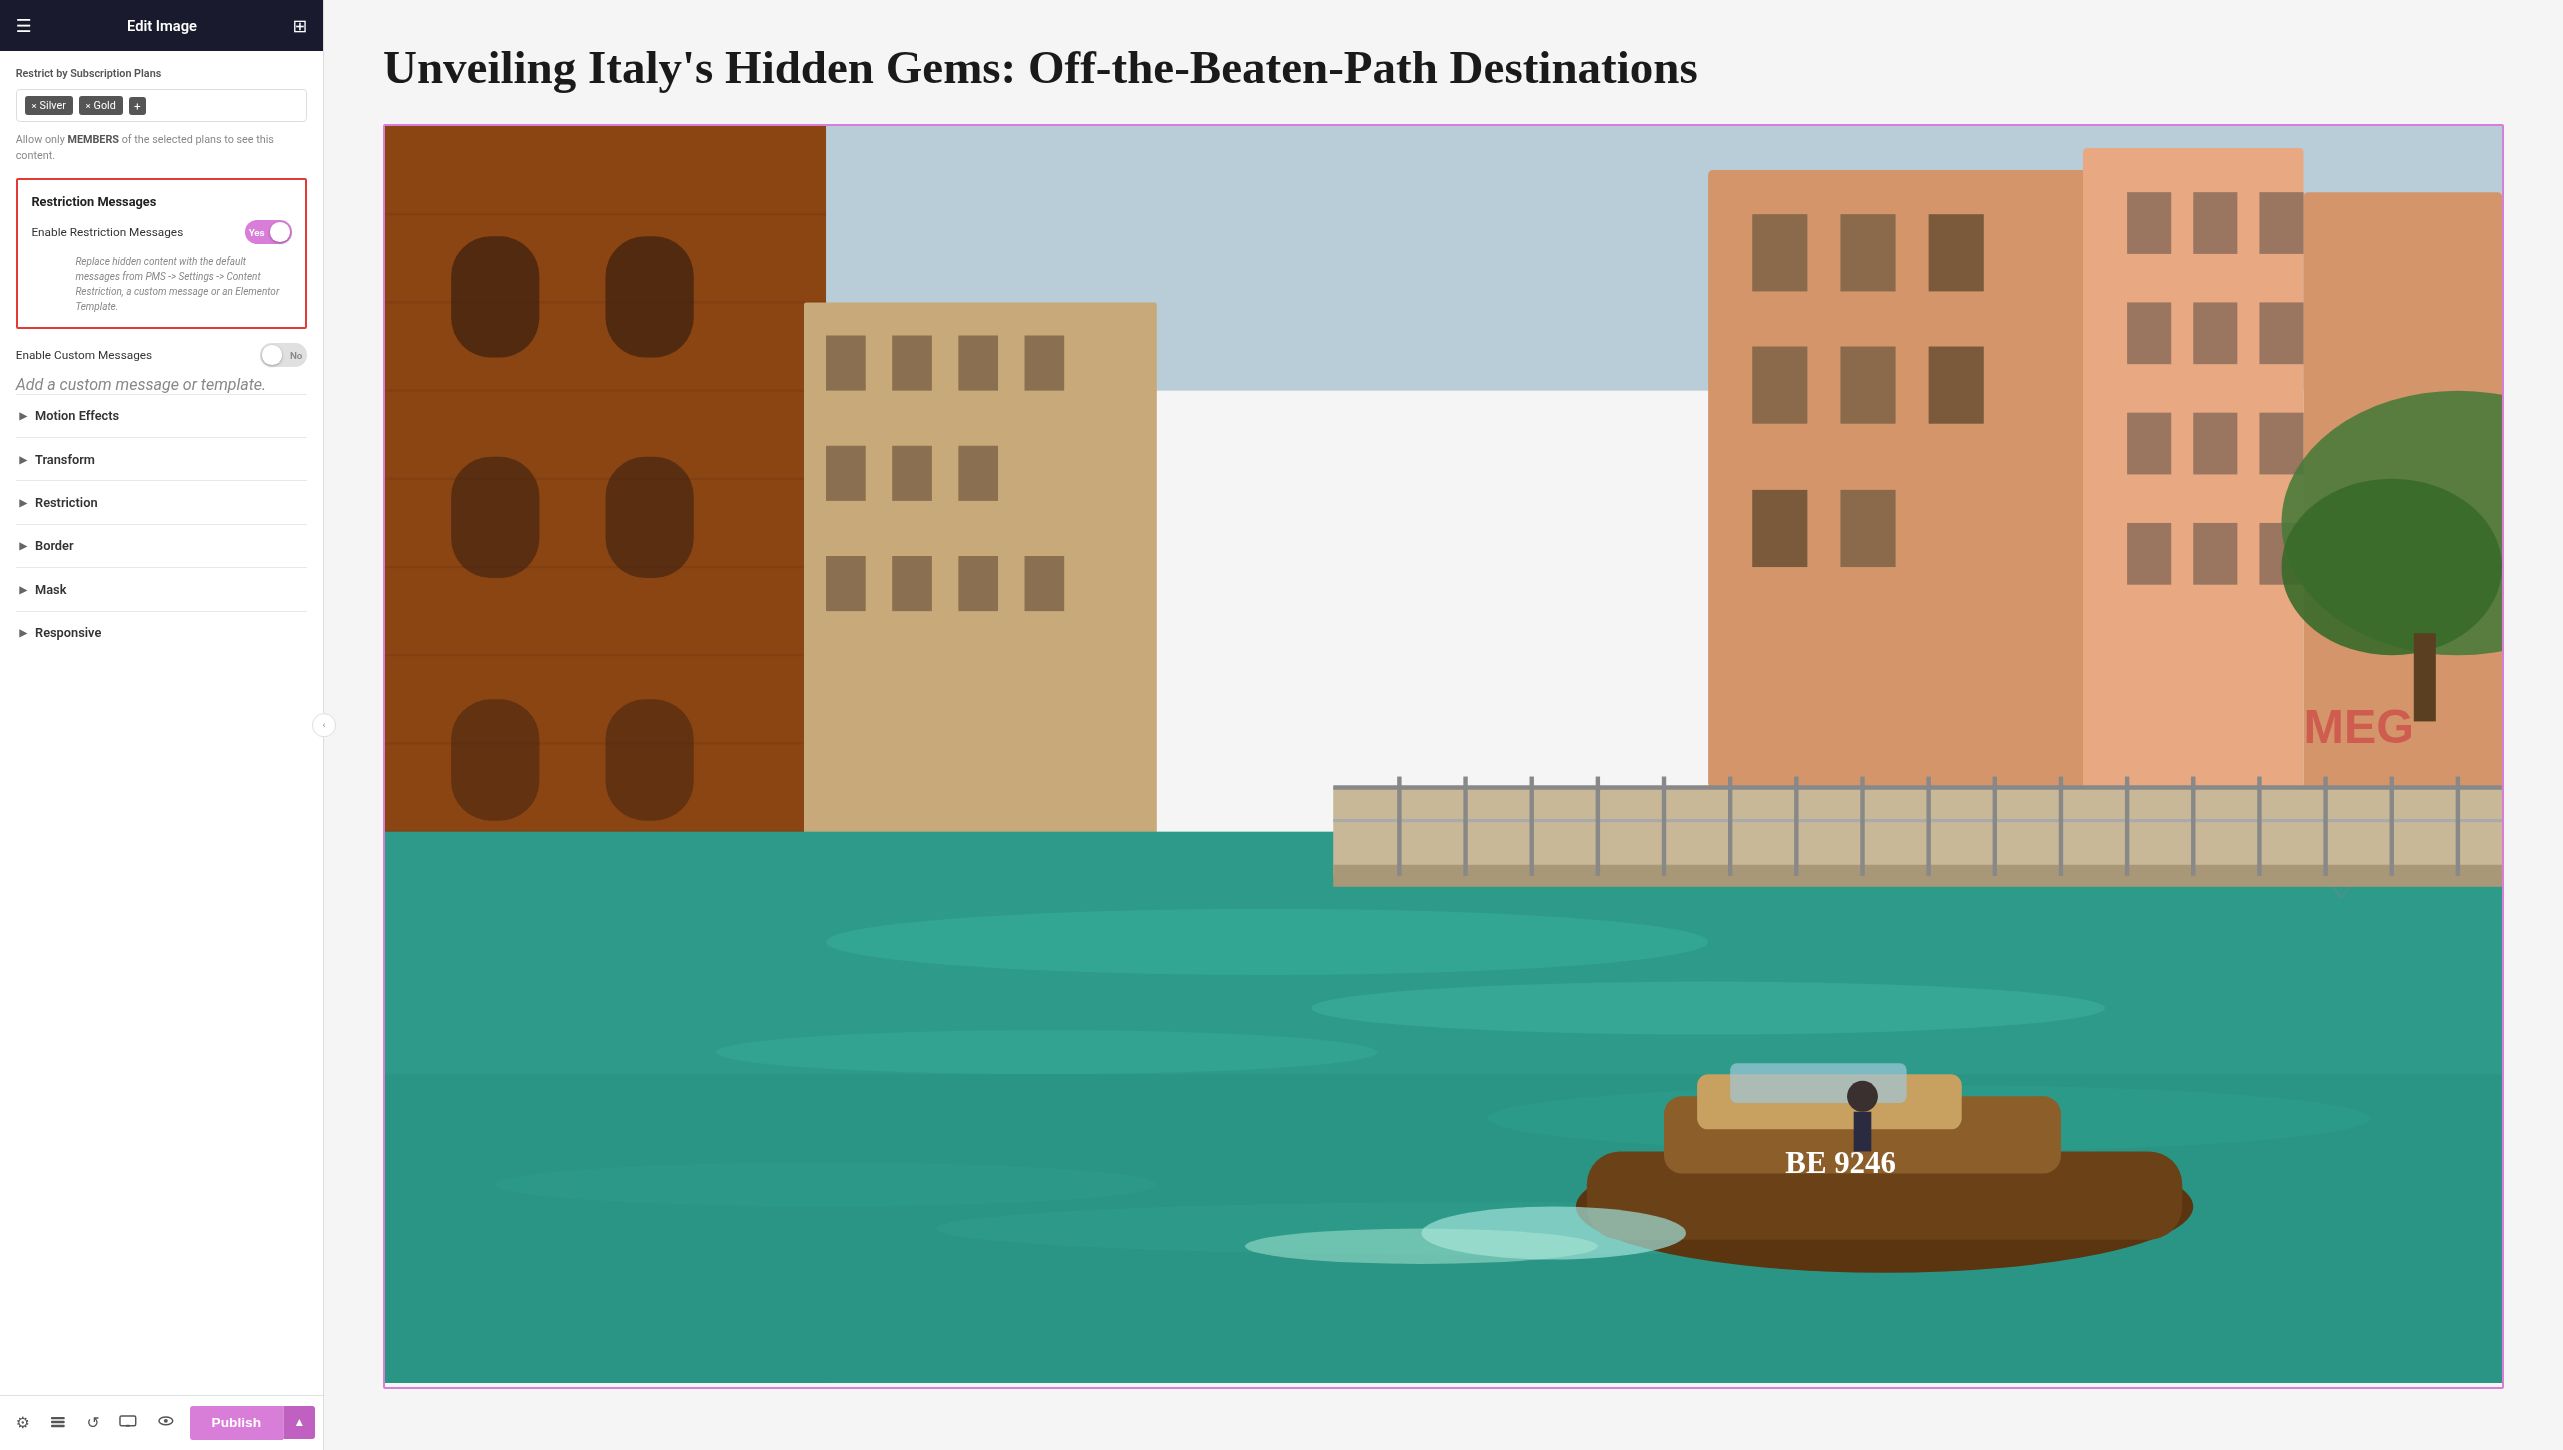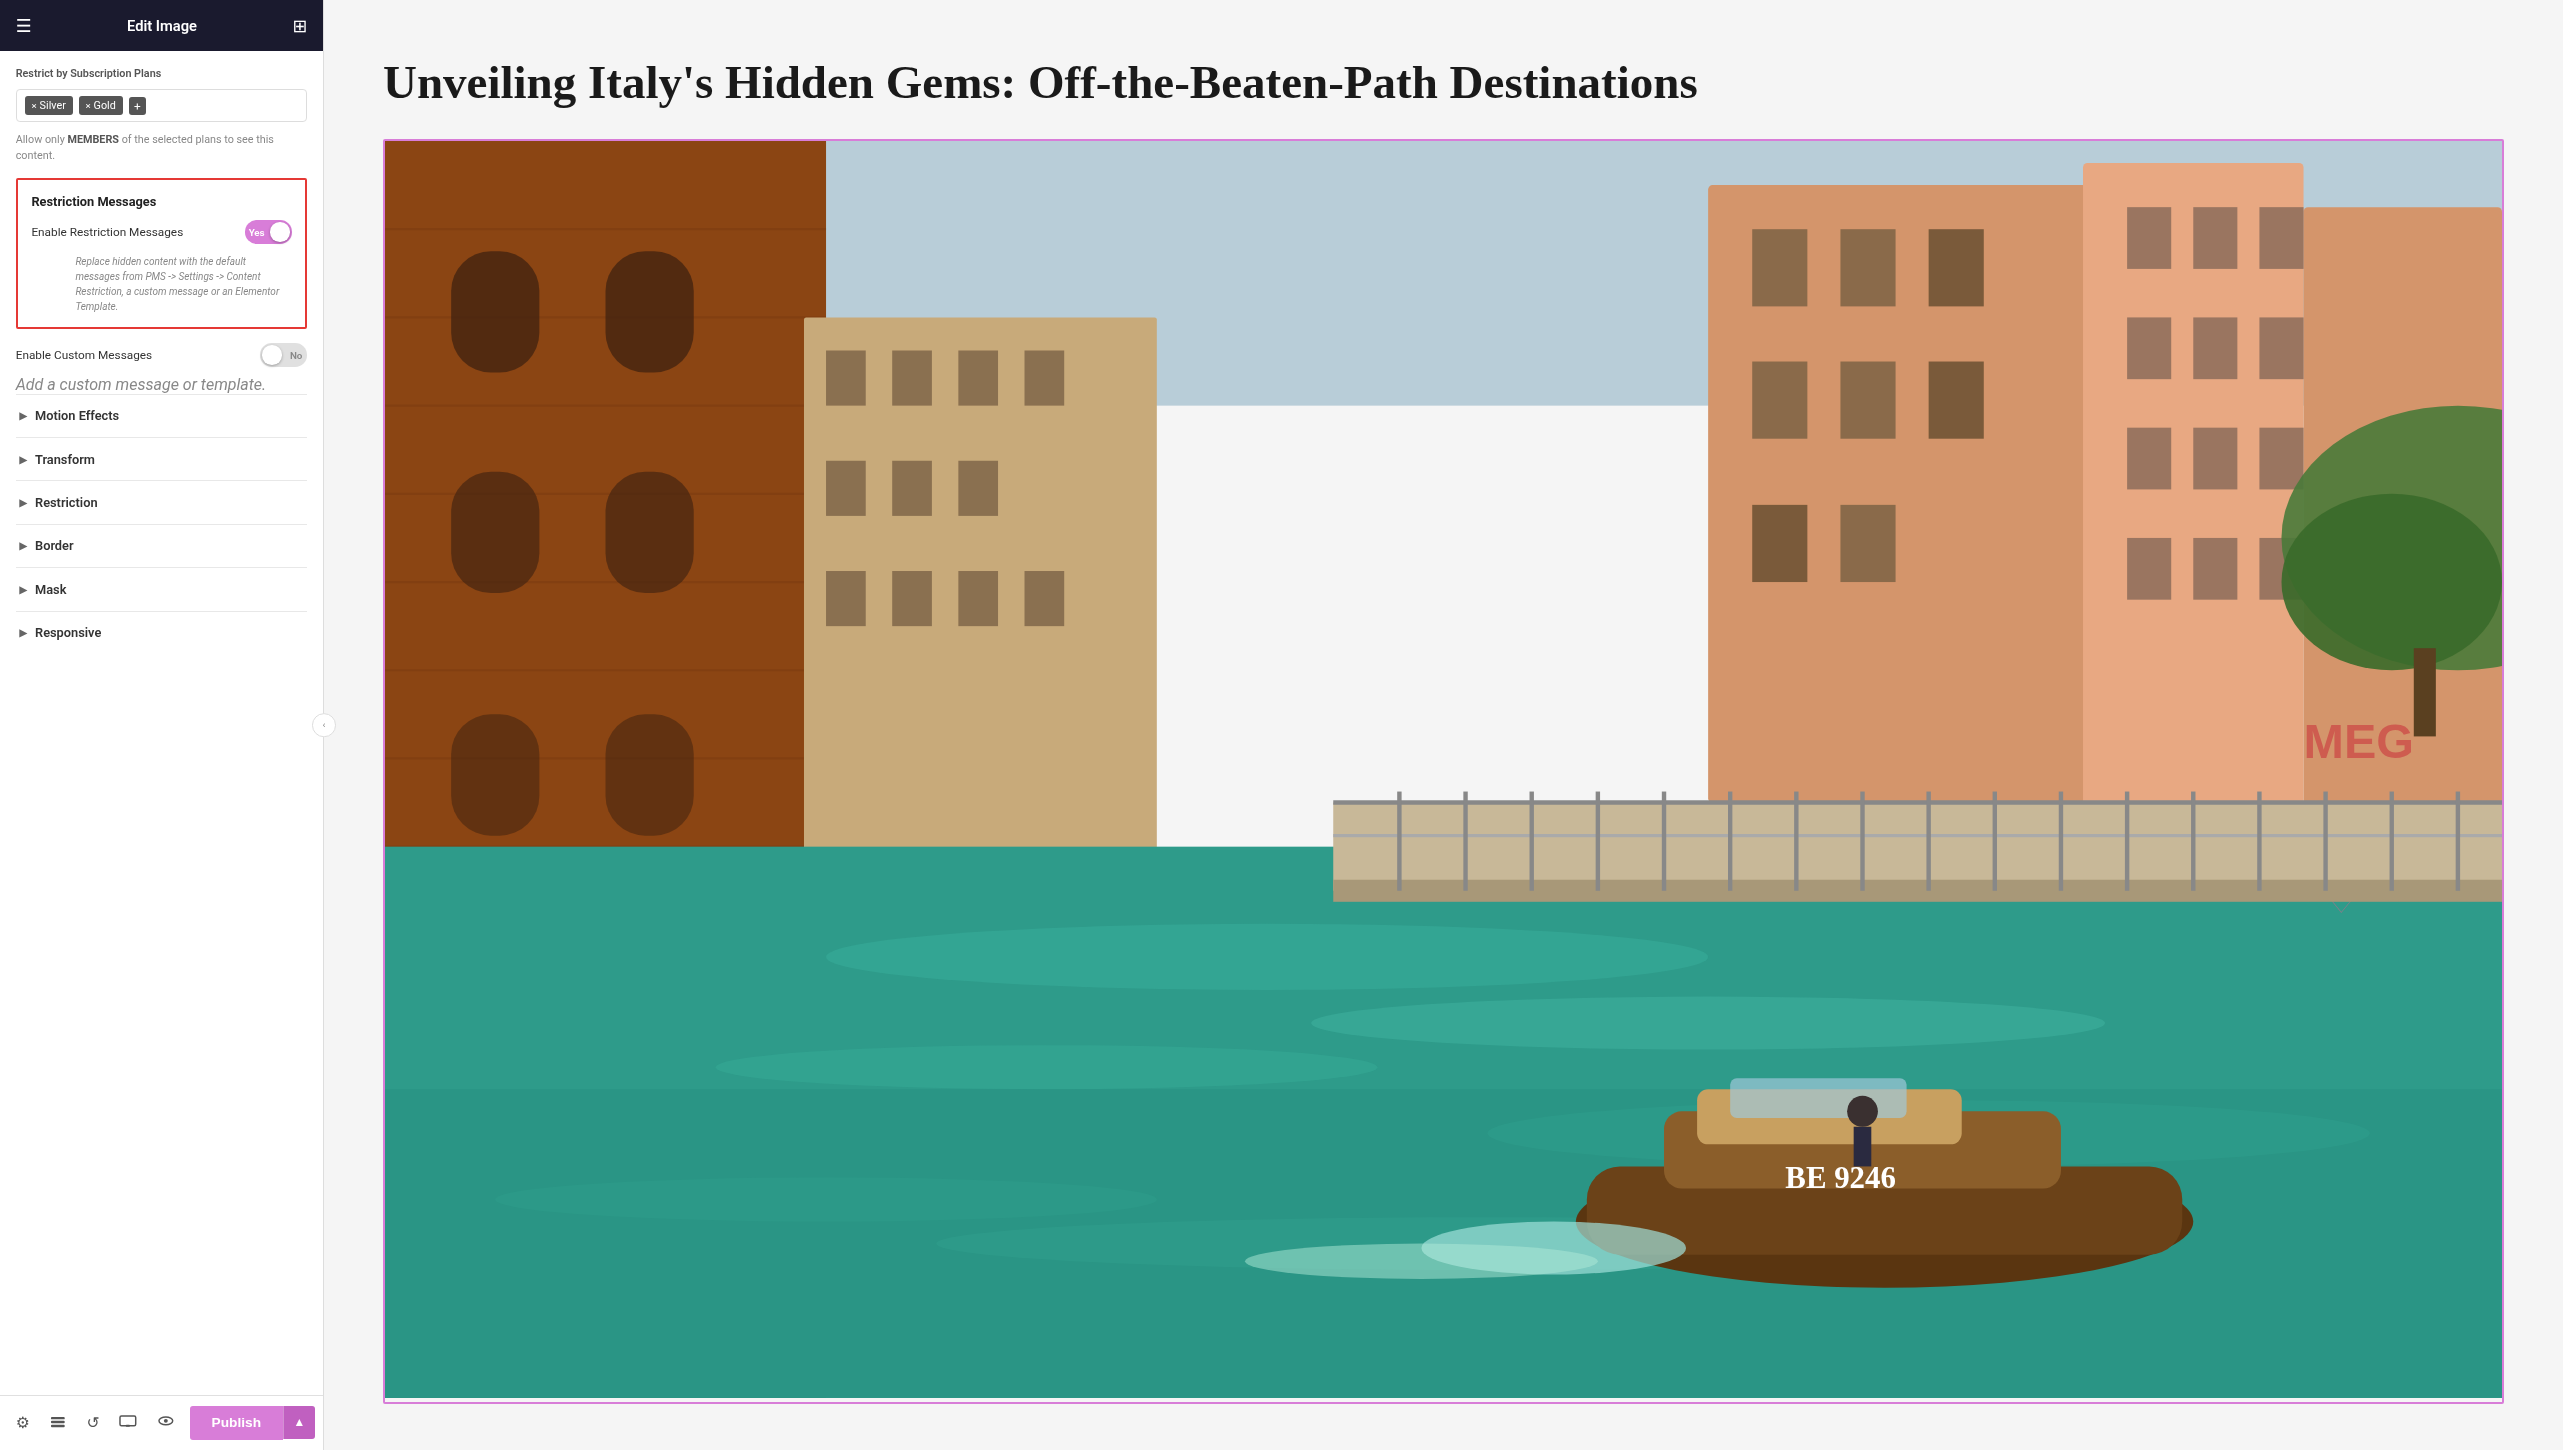--- a/index.html
+++ b/index.html
@@ -287,21 +287,21 @@
       cursor: pointer;
       border-radius: 0 2.9px 2.9px 0;
       border-left: 1px solid rgba(255,255,255,0.3);
     }
 
     
     .main-content {
       flex: 1;
       background: #f5f5f5;
       overflow-y: auto;
-      padding: 54px 59px;
+      padding: 39px 59px;
       position: relative;
     }
 
     .article-title {
       font-size: 47px;
       font-weight: 800;
       color: #1a1a1a;
       line-height: 1.2;
       margin-bottom: 29px;
       font-family: Georgia, 'Times New Roman', serif;

